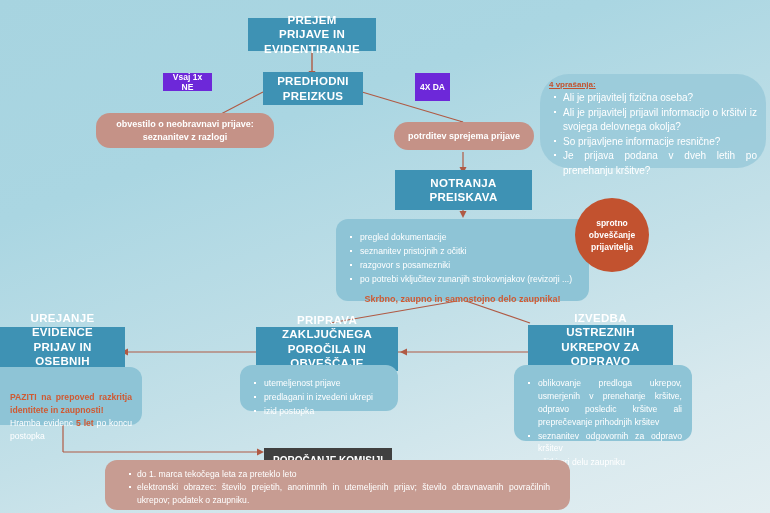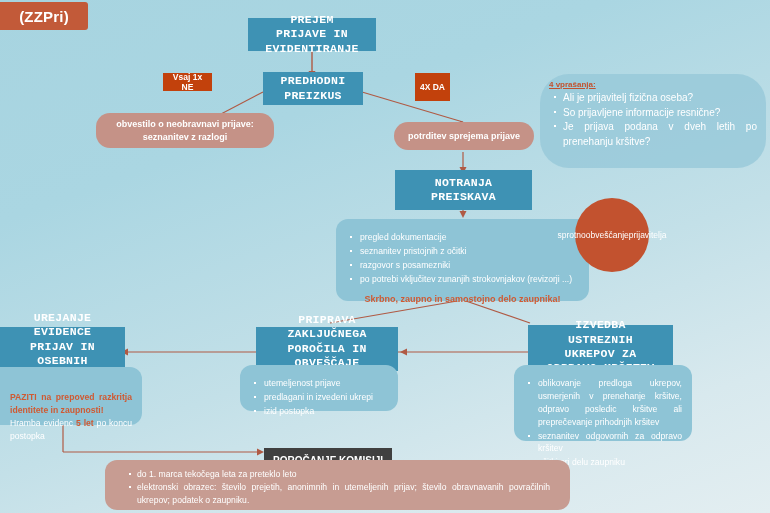--- a/index.html
+++ b/index.html
@@ -22,26 +22,25 @@
     letter-spacing:.2px;
   }
 
   
   .hdr{
     background:#3e92b4;color:#ffffff;
     font-size:11.5px;font-weight:bold;text-align:center;
     display:flex;align-items:center;justify-content:center;
     line-height:1.25;letter-spacing:.3px;
     padding:3px 16px;
-    font-family:Liberation Mono, monospace;
   }
 
   
   .chip{
-    background:#c2410c;color:#ffffff;
+    background:#6d28d9;color:#ffffff;
     font-size:8.5px;font-weight:bold;text-align:center;
     display:flex;align-items:center;justify-content:center;
     padding:2px 3px;line-height:1.2;
   }
 
   
   .pill{
     background:#c59287;color:#ffffff;
     border-radius:14px;
     font-size:9px;font-weight:bold;text-align:center;
@@ -59,22 +58,22 @@
   .panel li{position:relative;padding-left:2px;margin:0 0 1px 0;}
   .panel li:before{
     content:"";position:absolute;left:-8px;top:5px;
     width:2px;height:2px;background:#ffffff;
   }
   .justify li{text-align:justify;}
 
   
   .circle{
     background:#c2522f;border-radius:50%;
-    color:#ffffff;font-size:8.5px;font-weight:normal;
-    display:flex;flex-direction:row;align-items:center;justify-content:center;
+    color:#ffffff;font-size:8.5px;font-weight:bold;
+    display:flex;flex-direction:column;align-items:center;justify-content:center;
     text-align:center;line-height:1.45;
   }
 
   
   .qpanel{
     background:rgba(150,200,216,.78);border-radius:10px;
     padding:6px 9px 8px 9px;box-sizing:border-box;
   }
   .qtitle{
     color:#c2522f;font-size:8px;font-weight:bold;
@@ -136,40 +135,40 @@
     <line x1="125" y1="352" x2="256" y2="352" stroke="#b05a44" stroke-width="1.1"></line>
     <polygon points="121,352 128,348.5 128,355.5" fill="#b05a44"></polygon>
     <line x1="398" y1="352" x2="528" y2="352" stroke="#b05a44" stroke-width="1.1"></line>
     <polygon points="400,352 407,348.5 407,355.5" fill="#b05a44"></polygon>
 
     <line x1="63" y1="425" x2="63" y2="452" stroke="#b05a44" stroke-width="1.2"></line>
     <line x1="63" y1="452" x2="258" y2="452" stroke="#b05a44" stroke-width="1.2"></line>
     <polygon points="264,452 257,448.5 257,455.5" fill="#b05a44"></polygon>
   </svg>
 
-  <div class="node title-chip">(ZZPri)</div>
 
   <div class="node hdr" style="left:248px;top:18px;width:128px;height:33px;">PREJEM PRIJAVE IN EVIDENTIRANJE</div>
 
   <div class="node hdr" style="left:263px;top:72px;width:100px;height:33px;">PREDHODNI PREIZKUS</div>
 
   <div class="node chip" style="left:163px;top:73px;width:49px;height:18px;">Vsaj 1x NE</div>
 
   <div class="node chip" style="left:415px;top:73px;width:35px;height:28px;">4X DA</div>
 
   <div class="node pill" style="left:96px;top:113px;width:178px;height:35px;">obvestilo o neobravnavi prijave: seznanitev z razlogi</div>
 
   <div class="node pill" style="left:394px;top:122px;width:140px;height:28px;">potrditev sprejema prijave</div>
 
   <div class="node hdr" style="left:395px;top:170px;width:137px;height:40px;">NOTRANJA PREISKAVA</div>
 
   <div class="node qpanel" style="left:540px;top:74px;width:226px;height:94px;border-radius:29px;">
     <div class="qtitle">4 vprašanja:</div>
     <ul>
       <li>Ali je prijavitelj fizična oseba?</li>
+      <li>Ali je prijavitelj prijavil informacijo o kršitvi iz svojega delovnega okolja?</li>
       <li>So prijavljene informacije resnične?</li>
       <li>Je prijava podana v dveh letih po prenehanju kršitve?</li>
     </ul>
   </div>
 
   <div class="node panel" style="left:336px;top:219px;width:253px;height:82px;">
     <ul>
       <li>pregled dokumentacije</li>
       <li>seznanitev pristojnih z očitki</li>
       <li>razgovor s posamezniki</li>

